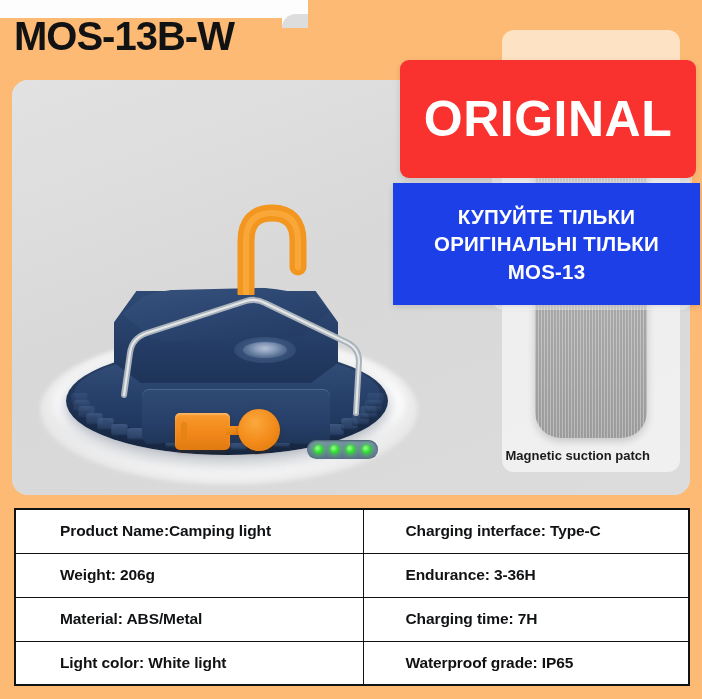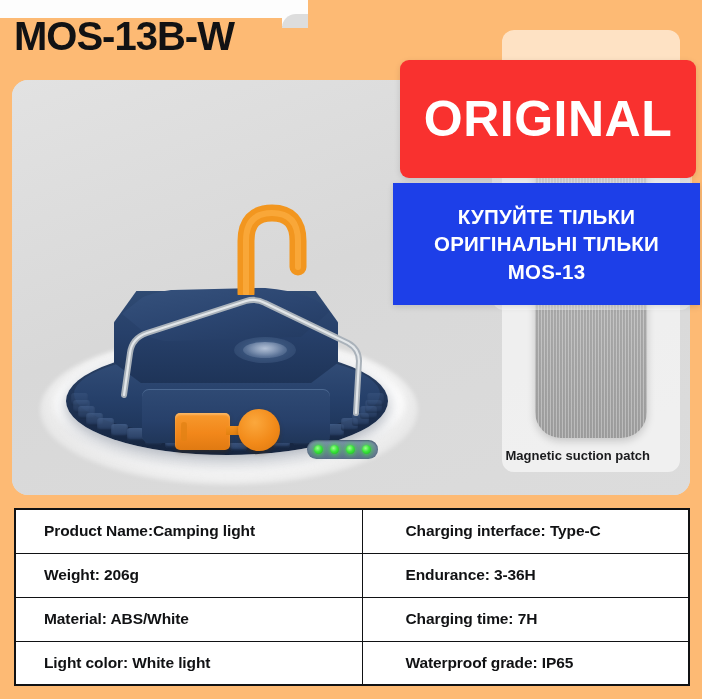--- a/index.html
+++ b/index.html
@@ -234,21 +234,21 @@
   .spec-table td {
     border: 1.5px solid #111214;
     height: 35.6px;
     font-size: 15.5px;
     font-weight: 700;
     color: #111214;
     padding-left: 8px;
     vertical-align: middle;
     letter-spacing: -.1px;
   }
-  .spec-table td.left  { width: 349px; padding-left: 28px; }
+  .spec-table td.left  { width: 349px; padding-left: 44px; }
   .spec-table td.right { width: 327px; padding-left: 42px; }
 </style>
 </head>
 <body>
 
 <div class="page">
 
   <div class="title">MOS-13B-W</div>
 
   <div class="hero-panel"></div>
@@ -335,21 +335,21 @@
     <tbody id="spec-body">
         <tr>
           <td class="left">Product Name:Camping light</td>
           <td class="right">Charging interface: Type-C</td>
         </tr>
         <tr>
           <td class="left">Weight: 206g</td>
           <td class="right">Endurance: 3-36H</td>
         </tr>
         <tr>
-          <td class="left">Material: ABS/White</td>
+          <td class="left">Material: ABS/Metal</td>
           <td class="right">Charging time: 7H</td>
         </tr>
         <tr>
           <td class="left">Light color: White light</td>
           <td class="right">Waterproof grade: IP65</td>
         </tr>
       </tbody>
   </table>
 
 </div>

